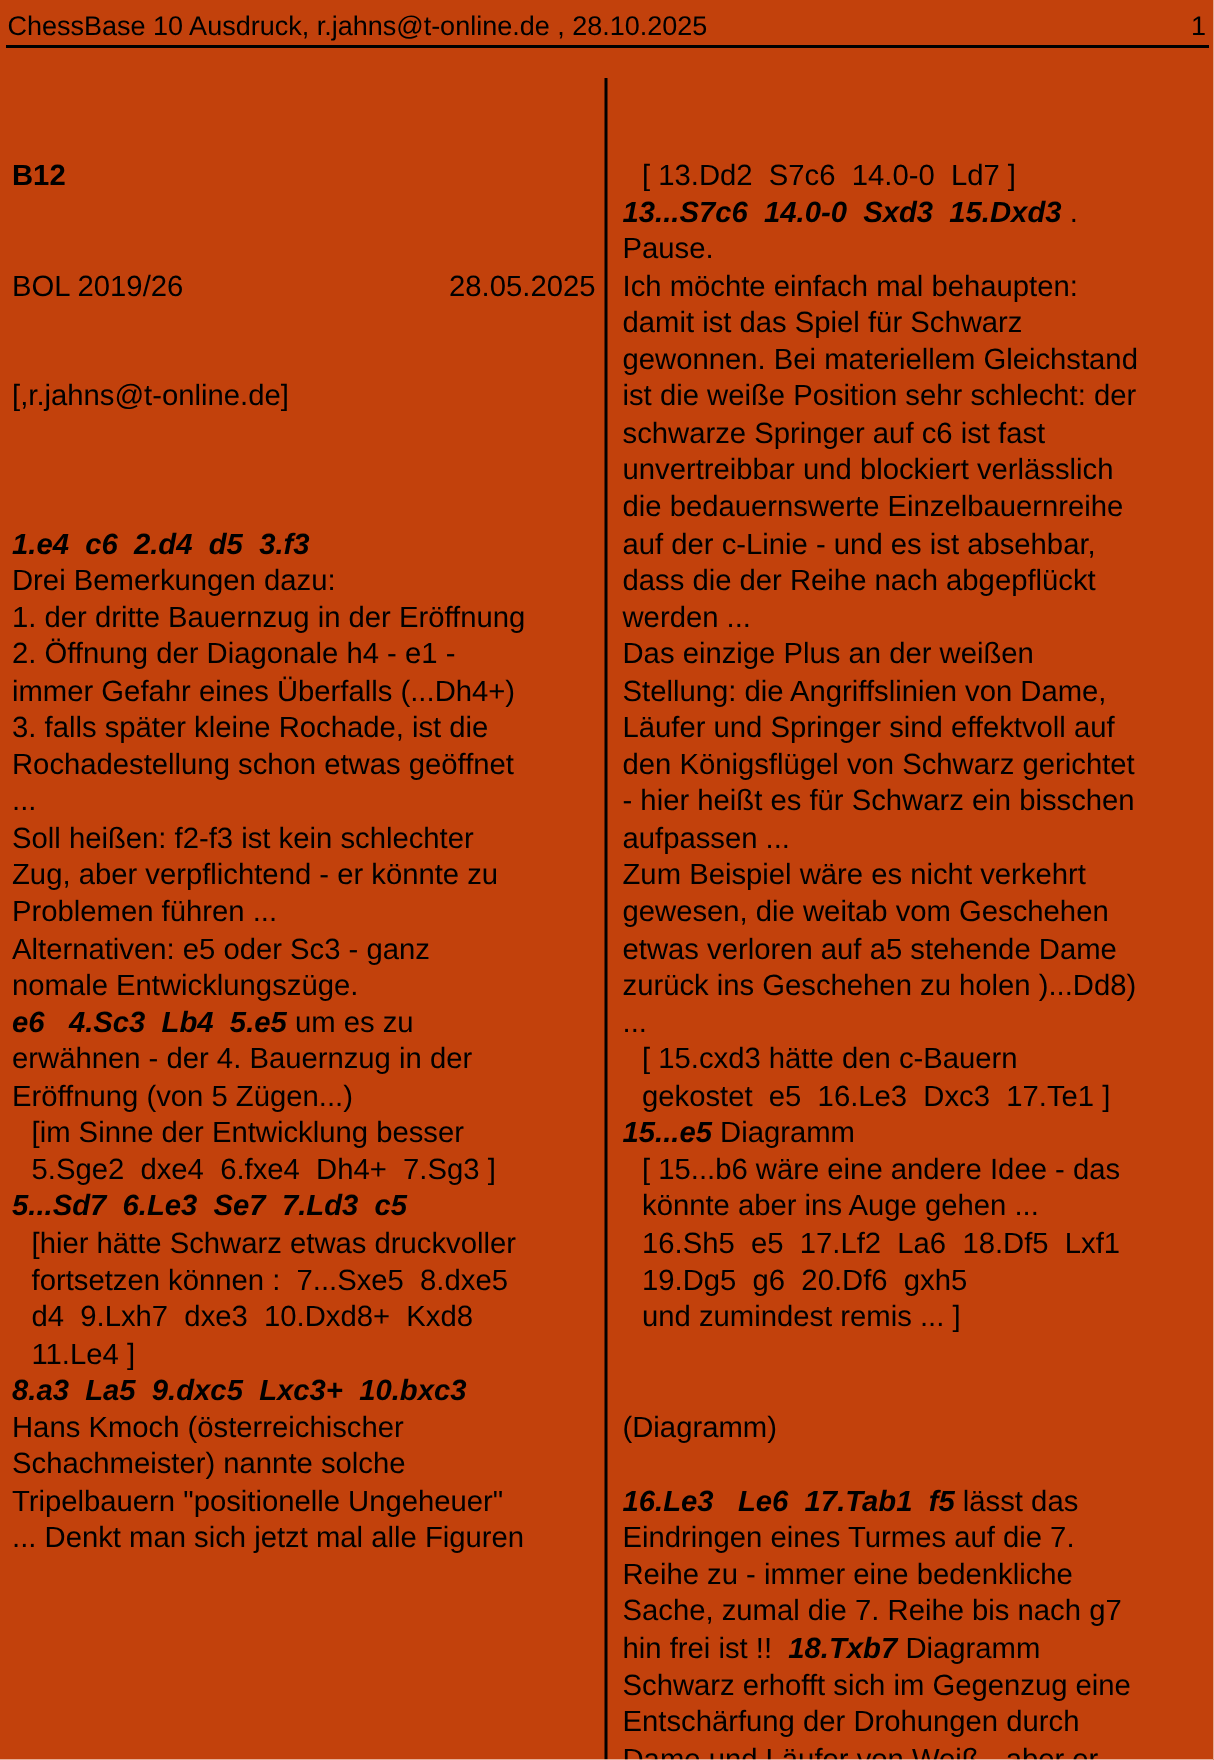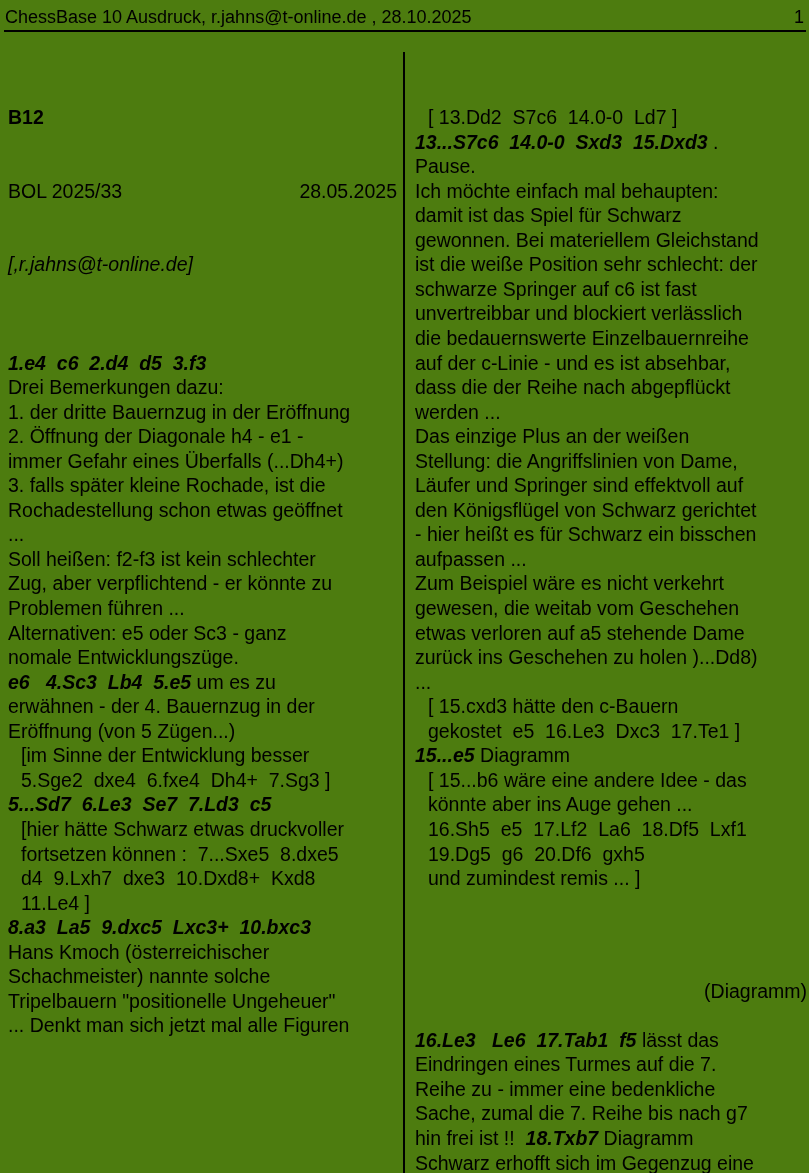--- a/index.html
+++ b/index.html
@@ -1,55 +1,55 @@
 <!DOCTYPE html>
 <html><head>
 <meta charset="utf-8">
 <style>
   html,body { margin:0; padding:0; background:#ffffff; }
   .page {
-    position:relative; width:809px; height:1173px; background:#4d7c0f; color:#000;
+    position:relative; width:809px; height:1173px; background:#c2410c; color:#000;
     font-family:"Liberation Sans","DejaVu Sans",sans-serif; overflow:hidden;
   }
   .print-header {
     position:absolute; top:6px; left:5px; width:799px;
     display:flex; justify-content:space-between; font-size:18px; line-height:22px;
   }
   .header-rule { position:absolute; top:30px; left:4px; width:802px; border-top:2px solid #000; }
   .column-divider { position:absolute; top:52px; left:403px; width:2px; height:1121px; background:#000; }
   .col { position:absolute; top:56px; font-size:19.5px; line-height:24.55px; white-space:pre; }
   .col-left  { left:8px;   width:389px; }
   .col-right { left:415px; width:392px; }
   .line { min-height:24.55px; }
   .indent { padding-left:13px; }
-  .center { text-align:right;margin-top:39px; }
+  .center { text-align:left; }
   .eco { text-align:left; font-weight:bold; }
   .event-line { display:flex; justify-content:space-between; }
-  .it { font-style:italic; }
+  .it { }
   .b { font-weight:bold;font-style:italic; }
   .player-line { display:flex; align-items:center; }
   .sq { display:inline-block; width:15px; height:15px; border:2px solid #000; margin:0 19px 0 1px; }
   .sq-black { background:#000; }
 </style>
 </head>
 <body>
 
 <div class="page">
 
   <div class="print-header">
     <span>ChessBase 10 Ausdruck, r.jahns@t-online.de , 28.10.2025</span>
     <span>1</span>
   </div>
   <div class="header-rule"></div>
 
   <div class="column-divider"></div>
 
   <div class="col col-left">
     <div class="line eco">B12</div>
-    <div class="line event-line"><span>BOL 2025/33</span><span>28.05.2025</span></div>
+    <div class="line event-line"><span>BOL 2019/26</span><span>28.05.2025</span></div>
     <div class="line it">[,r.jahns@t-online.de]</div>
     <div id="left-lines"><div class="line">&nbsp;</div><div class="line"><span class="b">1.e4  c6  2.d4  d5  3.f3</span></div><div class="line"><span>Drei Bemerkungen dazu:</span></div><div class="line"><span>1. der dritte Bauernzug in der Eröffnung</span></div><div class="line"><span>2. Öffnung der Diagonale h4 - e1 -</span></div><div class="line"><span>immer Gefahr eines Überfalls (...Dh4+)</span></div><div class="line"><span>3. falls später kleine Rochade, ist die</span></div><div class="line"><span>Rochadestellung schon etwas geöffnet</span></div><div class="line"><span>...</span></div><div class="line"><span>Soll heißen: f2-f3 ist kein schlechter</span></div><div class="line"><span>Zug, aber verpflichtend - er könnte zu</span></div><div class="line"><span>Problemen führen ...</span></div><div class="line"><span>Alternativen: e5 oder Sc3 - ganz</span></div><div class="line"><span>nomale Entwicklungszüge.</span></div><div class="line"><span class="b">e6   4.Sc3  Lb4  5.e5</span><span> um es zu</span></div><div class="line"><span>erwähnen - der 4. Bauernzug in der</span></div><div class="line"><span>Eröffnung (von 5 Zügen...)</span></div><div class="line indent"><span>[im Sinne der Entwicklung besser</span></div><div class="line indent"><span>5.Sge2  dxe4  6.fxe4  Dh4+  7.Sg3 ]</span></div><div class="line"><span class="b">5...Sd7  6.Le3  Se7  7.Ld3  c5</span></div><div class="line indent"><span>[hier hätte Schwarz etwas druckvoller</span></div><div class="line indent"><span>fortsetzen können :  7...Sxe5  8.dxe5</span></div><div class="line indent"><span>d4  9.Lxh7  dxe3  10.Dxd8+  Kxd8</span></div><div class="line indent"><span>11.Le4 ]</span></div><div class="line"><span class="b">8.a3  La5  9.dxc5  Lxc3+  10.bxc3</span></div><div class="line"><span>Hans Kmoch (österreichischer</span></div><div class="line"><span>Schachmeister) nannte solche</span></div><div class="line"><span>Tripelbauern "positionelle Ungeheuer"</span></div><div class="line"><span>... Denkt man sich jetzt mal alle Figuren</span></div></div>
   </div>
 
   <div class="col col-right">
     <div id="right-lines"><div class="line indent"><span>[ 13.Dd2  S7c6  14.0-0  Ld7 ]</span></div><div class="line"><span class="b">13...S7c6  14.0-0  Sxd3  15.Dxd3</span><span> .</span></div><div class="line"><span>Pause.</span></div><div class="line"><span>Ich möchte einfach mal behaupten:</span></div><div class="line"><span>damit ist das Spiel für Schwarz</span></div><div class="line"><span>gewonnen. Bei materiellem Gleichstand</span></div><div class="line"><span>ist die weiße Position sehr schlecht: der</span></div><div class="line"><span>schwarze Springer auf c6 ist fast</span></div><div class="line"><span>unvertreibbar und blockiert verlässlich</span></div><div class="line"><span>die bedauernswerte Einzelbauernreihe</span></div><div class="line"><span>auf der c-Linie - und es ist absehbar,</span></div><div class="line"><span>dass die der Reihe nach abgepflückt</span></div><div class="line"><span>werden ...</span></div><div class="line"><span>Das einzige Plus an der weißen</span></div><div class="line"><span>Stellung: die Angriffslinien von Dame,</span></div><div class="line"><span>Läufer und Springer sind effektvoll auf</span></div><div class="line"><span>den Königsflügel von Schwarz gerichtet</span></div><div class="line"><span>- hier heißt es für Schwarz ein bisschen</span></div><div class="line"><span>aufpassen ...</span></div><div class="line"><span>Zum Beispiel wäre es nicht verkehrt</span></div><div class="line"><span>gewesen, die weitab vom Geschehen</span></div><div class="line"><span>etwas verloren auf a5 stehende Dame</span></div><div class="line"><span>zurück ins Geschehen zu holen )...Dd8)</span></div><div class="line"><span>...</span></div><div class="line indent"><span>[ 15.cxd3 hätte den c-Bauern</span></div><div class="line indent"><span>gekostet  e5  16.Le3  Dxc3  17.Te1 ]</span></div><div class="line"><span class="b">15...e5</span><span> Diagramm</span></div><div class="line indent"><span>[ 15...b6 wäre eine andere Idee - das</span></div><div class="line indent"><span>könnte aber ins Auge gehen ...</span></div><div class="line indent"><span>16.Sh5  e5  17.Lf2  La6  18.Df5  Lxf1</span></div><div class="line indent"><span>19.Dg5  g6  20.Df6  gxh5</span></div><div class="line indent"><span>und zumindest remis ... ]</span></div><div class="line">&nbsp;</div><div class="line">&nbsp;</div><div class="line center"><span>(Diagramm)</span></div><div class="line">&nbsp;</div><div class="line"><span class="b">16.Le3   Le6  17.Tab1  f5</span><span> lässt das</span></div><div class="line"><span>Eindringen eines Turmes auf die 7.</span></div><div class="line"><span>Reihe zu - immer eine bedenkliche</span></div><div class="line"><span>Sache, zumal die 7. Reihe bis nach g7</span></div><div class="line"><span>hin frei ist !!  </span><span class="b">18.Txb7</span><span> Diagramm</span></div><div class="line"><span>Schwarz erhofft sich im Gegenzug eine</span></div><div class="line"><span>Entschärfung der Drohungen durch</span></div><div class="line"><span>Dame und Läufer von Weiß - aber er</span></div></div>
   </div>
 
 </div>
 

